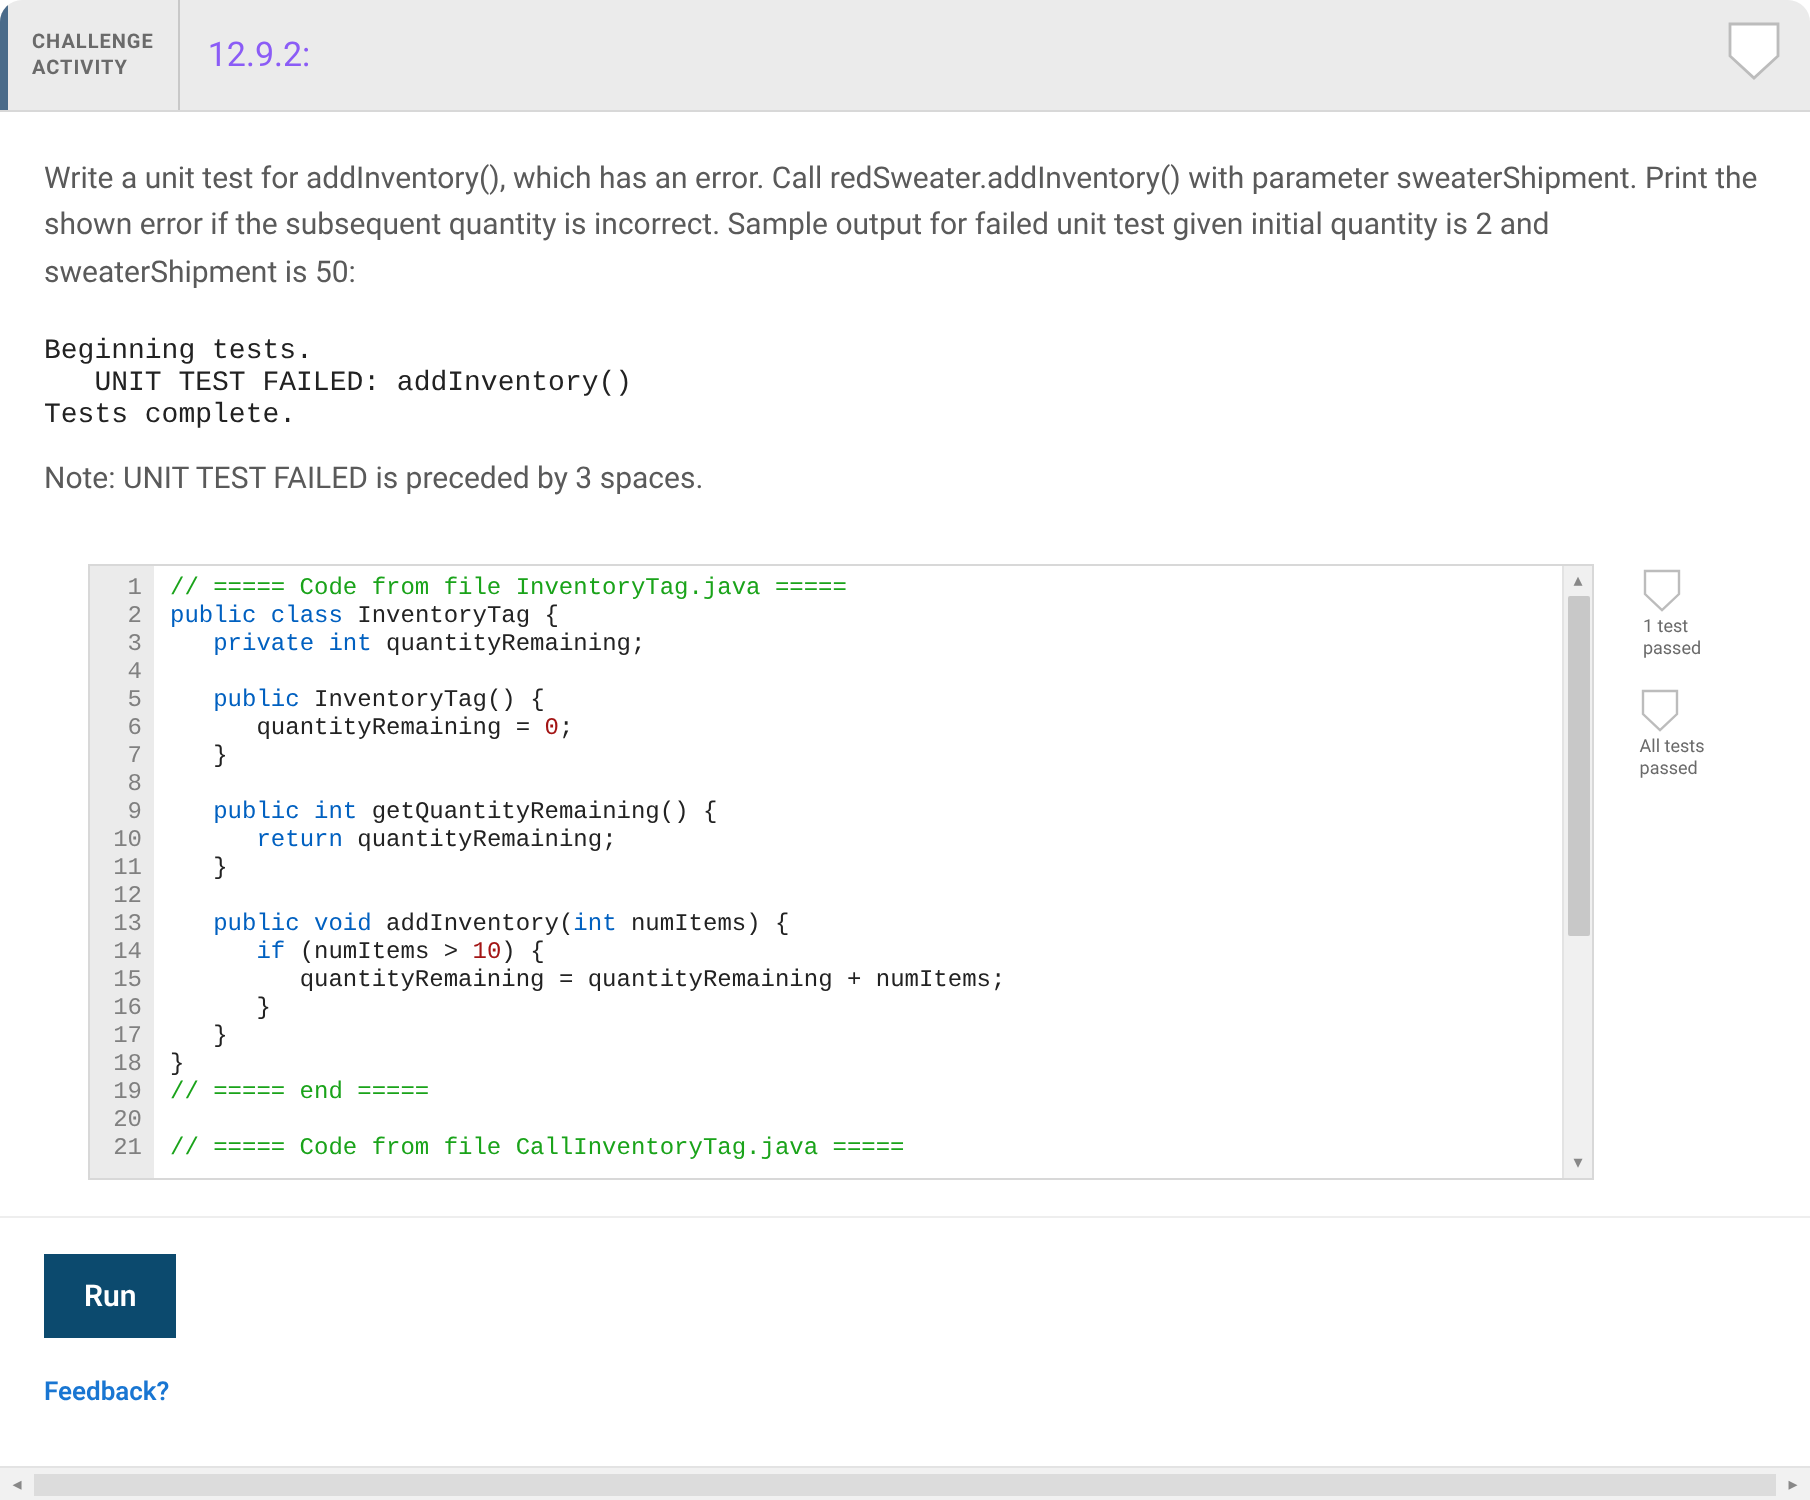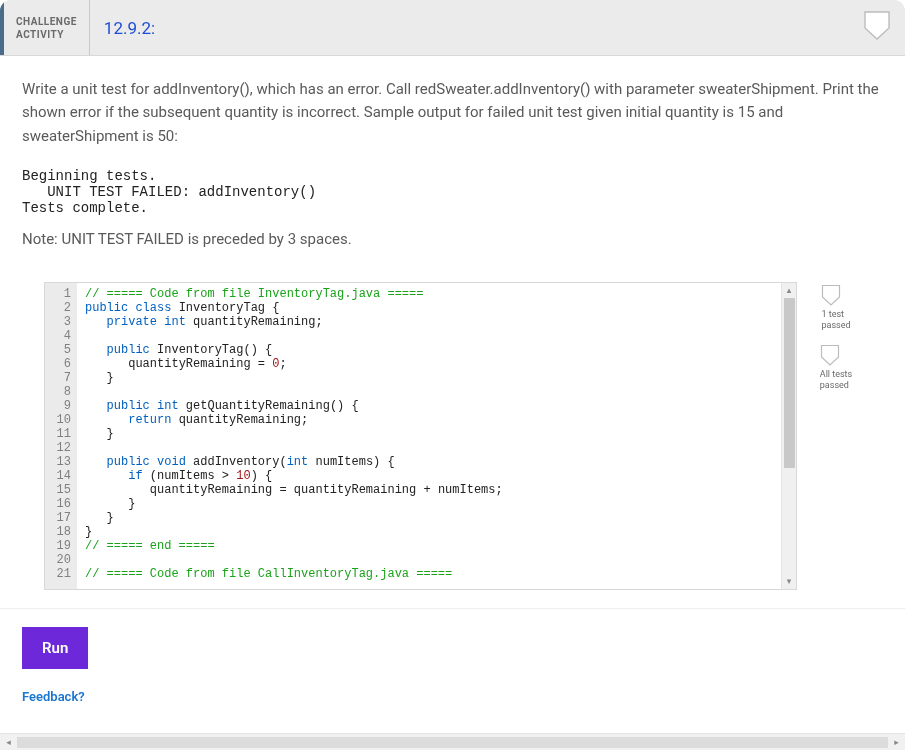--- a/index.html
+++ b/index.html
@@ -43,21 +43,21 @@
     color: #6a6a6a;
     font-size: 10px;
     font-weight: 700;
     letter-spacing: 0.5px;
     line-height: 1.3;
   }
   .hdr-title {
     padding: 0 14px;
     display: flex;
     align-items: center;
-    color: #1d4ed8;
+    color: #8b5cf6;
     font-size: 17px;
   }
   .hdr-badge {
     margin-left: auto;
     padding: 10px 14px 0 0;
     display: flex;
     align-items: flex-start;
   }
   .shield {
     width: 28px; height: 30px;
@@ -182,21 +182,21 @@
     color: #6a6a6a;
     line-height: 1.2;
   }
   .status-item .shield { width: 20px; height: 22px; margin-bottom: 3px; }
   .run-row {
     padding: 18px 22px 10px 22px;
     display: flex;
     align-items: flex-start;
   }
   .btn-run {
-    background: #6d28d9;
+    background: #0c4a6e;
     color: #fff;
     border: none;
     font-size: 15px;
     font-weight: 600;
     padding: 12px 20px;
     cursor: pointer;
     font-family: inherit;
   }
   .feedback-row {
     display: flex;
@@ -253,21 +253,21 @@
         <div class="hdr-badge">
           <span class="shield">
             <svg viewBox="0 0 28 30" width="28" height="30">
                 <path d="M2 2 H26 V18 L14 29 L2 18 Z" fill="#fff" stroke="#bcbcbc" stroke-width="1.4"></path>
               </svg>
           </span>
         </div>
       </div>
 
       <div class="content">
-        <div class="prompt">Write a unit test for addInventory(), which has an error. Call redSweater.addInventory() with parameter sweaterShipment. Print the shown error if the subsequent quantity is incorrect. Sample output for failed unit test given initial quantity is 15 and sweaterShipment is 50:</div>
+        <div class="prompt">Write a unit test for addInventory(), which has an error. Call redSweater.addInventory() with parameter sweaterShipment. Print the shown error if the subsequent quantity is incorrect. Sample output for failed unit test given initial quantity is 2 and sweaterShipment is 50:</div>
         <pre class="sample">Beginning tests.
    UNIT TEST FAILED: addInventory()
 Tests complete.</pre>
         <div class="note">Note: UNIT TEST FAILED is preceded by 3 spaces.</div>
 
         <div class="workspace">
           <div class="editor-wrap">
             <div class="editor-surface">
               <div class="gutter" id="gutter">
                   <div>1</div>

